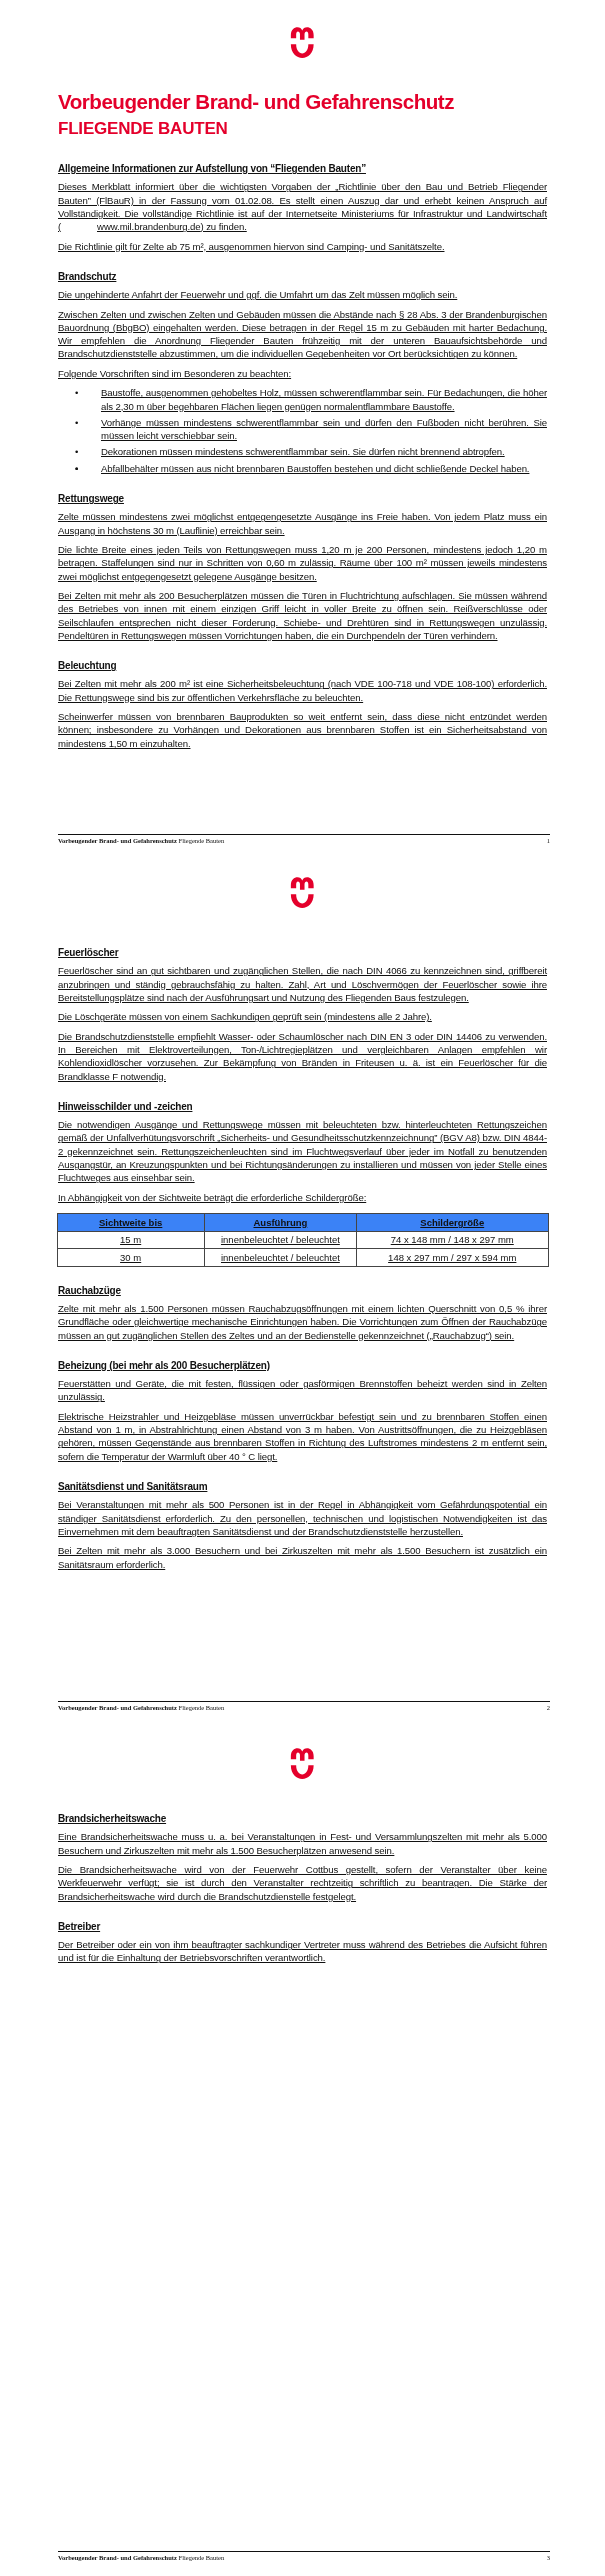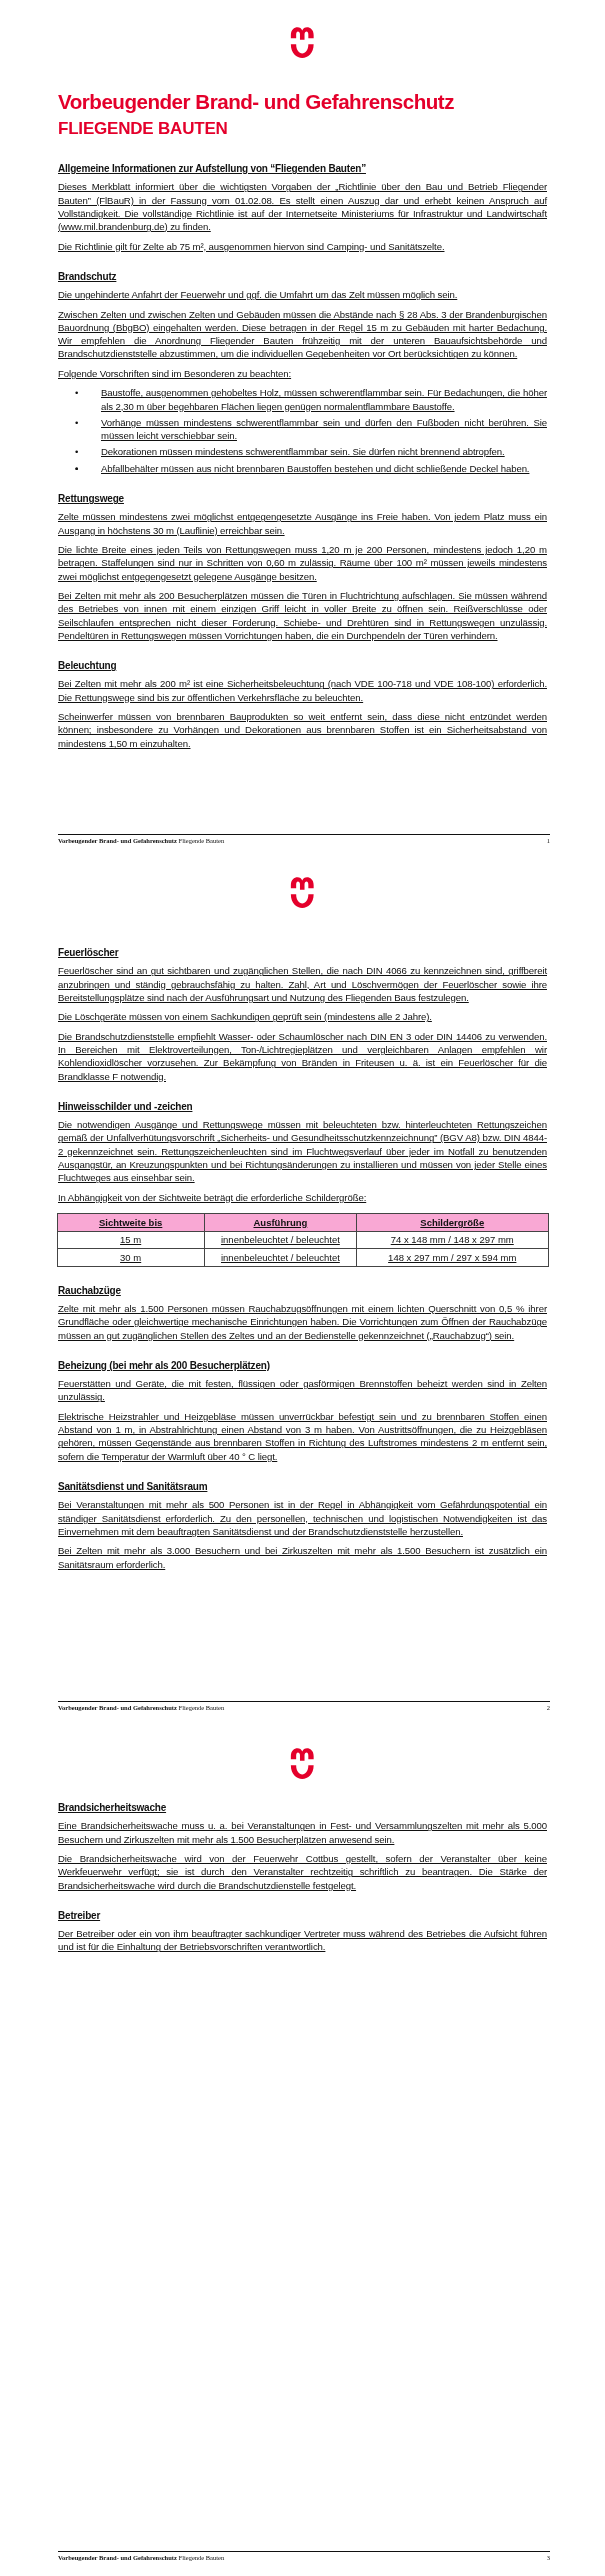--- a/index.html
+++ b/index.html
@@ -13,24 +13,24 @@
   .content { position: absolute; left: 58px; width: 489px; }
   .doc-title { color: #e4002b; font-weight: bold; font-size: 20.6px; letter-spacing: -0.5px; margin: 0; line-height: 24.4px; }
   .doc-subtitle { color: #e4002b; font-size: 17px; margin: 4.6px 0 0 0; line-height: 20px; letter-spacing: -0.2px; }
   h3 { font-size: 10px; font-weight: bold; margin: 0 0 5.3px 0; line-height: 13px; letter-spacing: -0.2px; }
   p { font-size: 9.6px; line-height: 13.3px; margin: 0 0 6.1px 0; text-align: justify; letter-spacing: -0.1px; }
   .section { margin-bottom: 17px; text-decoration: underline; }
   ul.bullets { list-style: none; margin: 1.5px 0 6.1px 0; padding: 0; }
   ul.bullets li { position: relative; padding-left: 43px; font-size: 9.6px; line-height: 13.3px; text-align: justify; margin-bottom: 3px; letter-spacing: -0.1px; }
   ul.bullets li .bullet { position: absolute; left: 17px; top: 0; }
   .u { text-decoration: underline; }
-  a.link { color: #111; text-decoration: underline; }
+  a.link { color: #111; text-decoration: underline; margin-left: 36px; }
   table.signs { border-collapse: collapse; width: 492px; margin: 9.1px 0 17px -1.5px; font-size: 9.5px; }
   table.signs th, table.signs td { border: 0.8px solid #444; text-align: center; height: 17.5px; padding: 1.5px 4.6px; }
-  table.signs th { background: #f9a8d4; font-weight: bold; }
+  table.signs th { background: #3b82f6; font-weight: bold; }
   table.signs th:nth-child(1), table.signs td:nth-child(1) { width: 30%; }
   table.signs th:nth-child(2), table.signs td:nth-child(2) { width: 31%; }
   .footer { position: absolute; left: 58px; width: 492px; border-top: 1.1px solid #111; font-family: "Liberation Serif", serif; font-size: 6.5px; padding-top: 2.3px; display: flex; justify-content: space-between; }
   .footer b { font-weight: bold; }
 </style>
 </head>
 <body>
 
 <div class="page p1">
   <svg class="logo" style="top:23px;" viewBox="0 0 40 50">
@@ -146,21 +146,21 @@
     <span>2</span>
   </div>
 </div>
 
 <div class="page p3">
   <svg class="logo" style="top:32px;" viewBox="0 0 40 50">
     <path d="M5 16 C5 4 18 3 20 10 C22 3 35 4 35 16 L35 20 L28 20 L28 15 C28 10 24 10 23 14 L23 22 L17 22 L17 14 C16 10 12 10 12 15 L12 20 L5 20 Z" fill="#e4002b"></path>
     <path d="M5 28 L12 28 C12 44 28 44 28 28 L35 28 C35 52 5 52 5 28 Z" fill="#e4002b"></path>
   </svg>
 
-  <div class="content" style="top:89px;">
+  <div class="content" style="top:100px;">
     <div class="section">
       <h3>Brandsicherheitswache</h3>
       <p>Eine Brandsicherheitswache muss u. a. bei Veranstaltungen in Fest- und Versammlungszelten mit mehr als 5.000 Besuchern und Zirkuszelten mit mehr als 1.500 Besucherplätzen anwesend sein.</p>
       <p>Die Brandsicherheitswache wird von der Feuerwehr Cottbus gestellt, sofern der Veranstalter über keine Werkfeuerwehr verfügt; sie ist durch den Veranstalter rechtzeitig schriftlich zu beantragen. Die Stärke der Brandsicherheitswache wird durch die Brandschutzdienstelle festgelegt.</p>
     </div>
 
     <div class="section">
       <h3>Betreiber</h3>
       <p>Der Betreiber oder ein von ihm beauftragter sachkundiger Vertreter muss während des Betriebes die Aufsicht führen und ist für die Einhaltung der Betriebsvorschriften verantwortlich.</p>
     </div>

